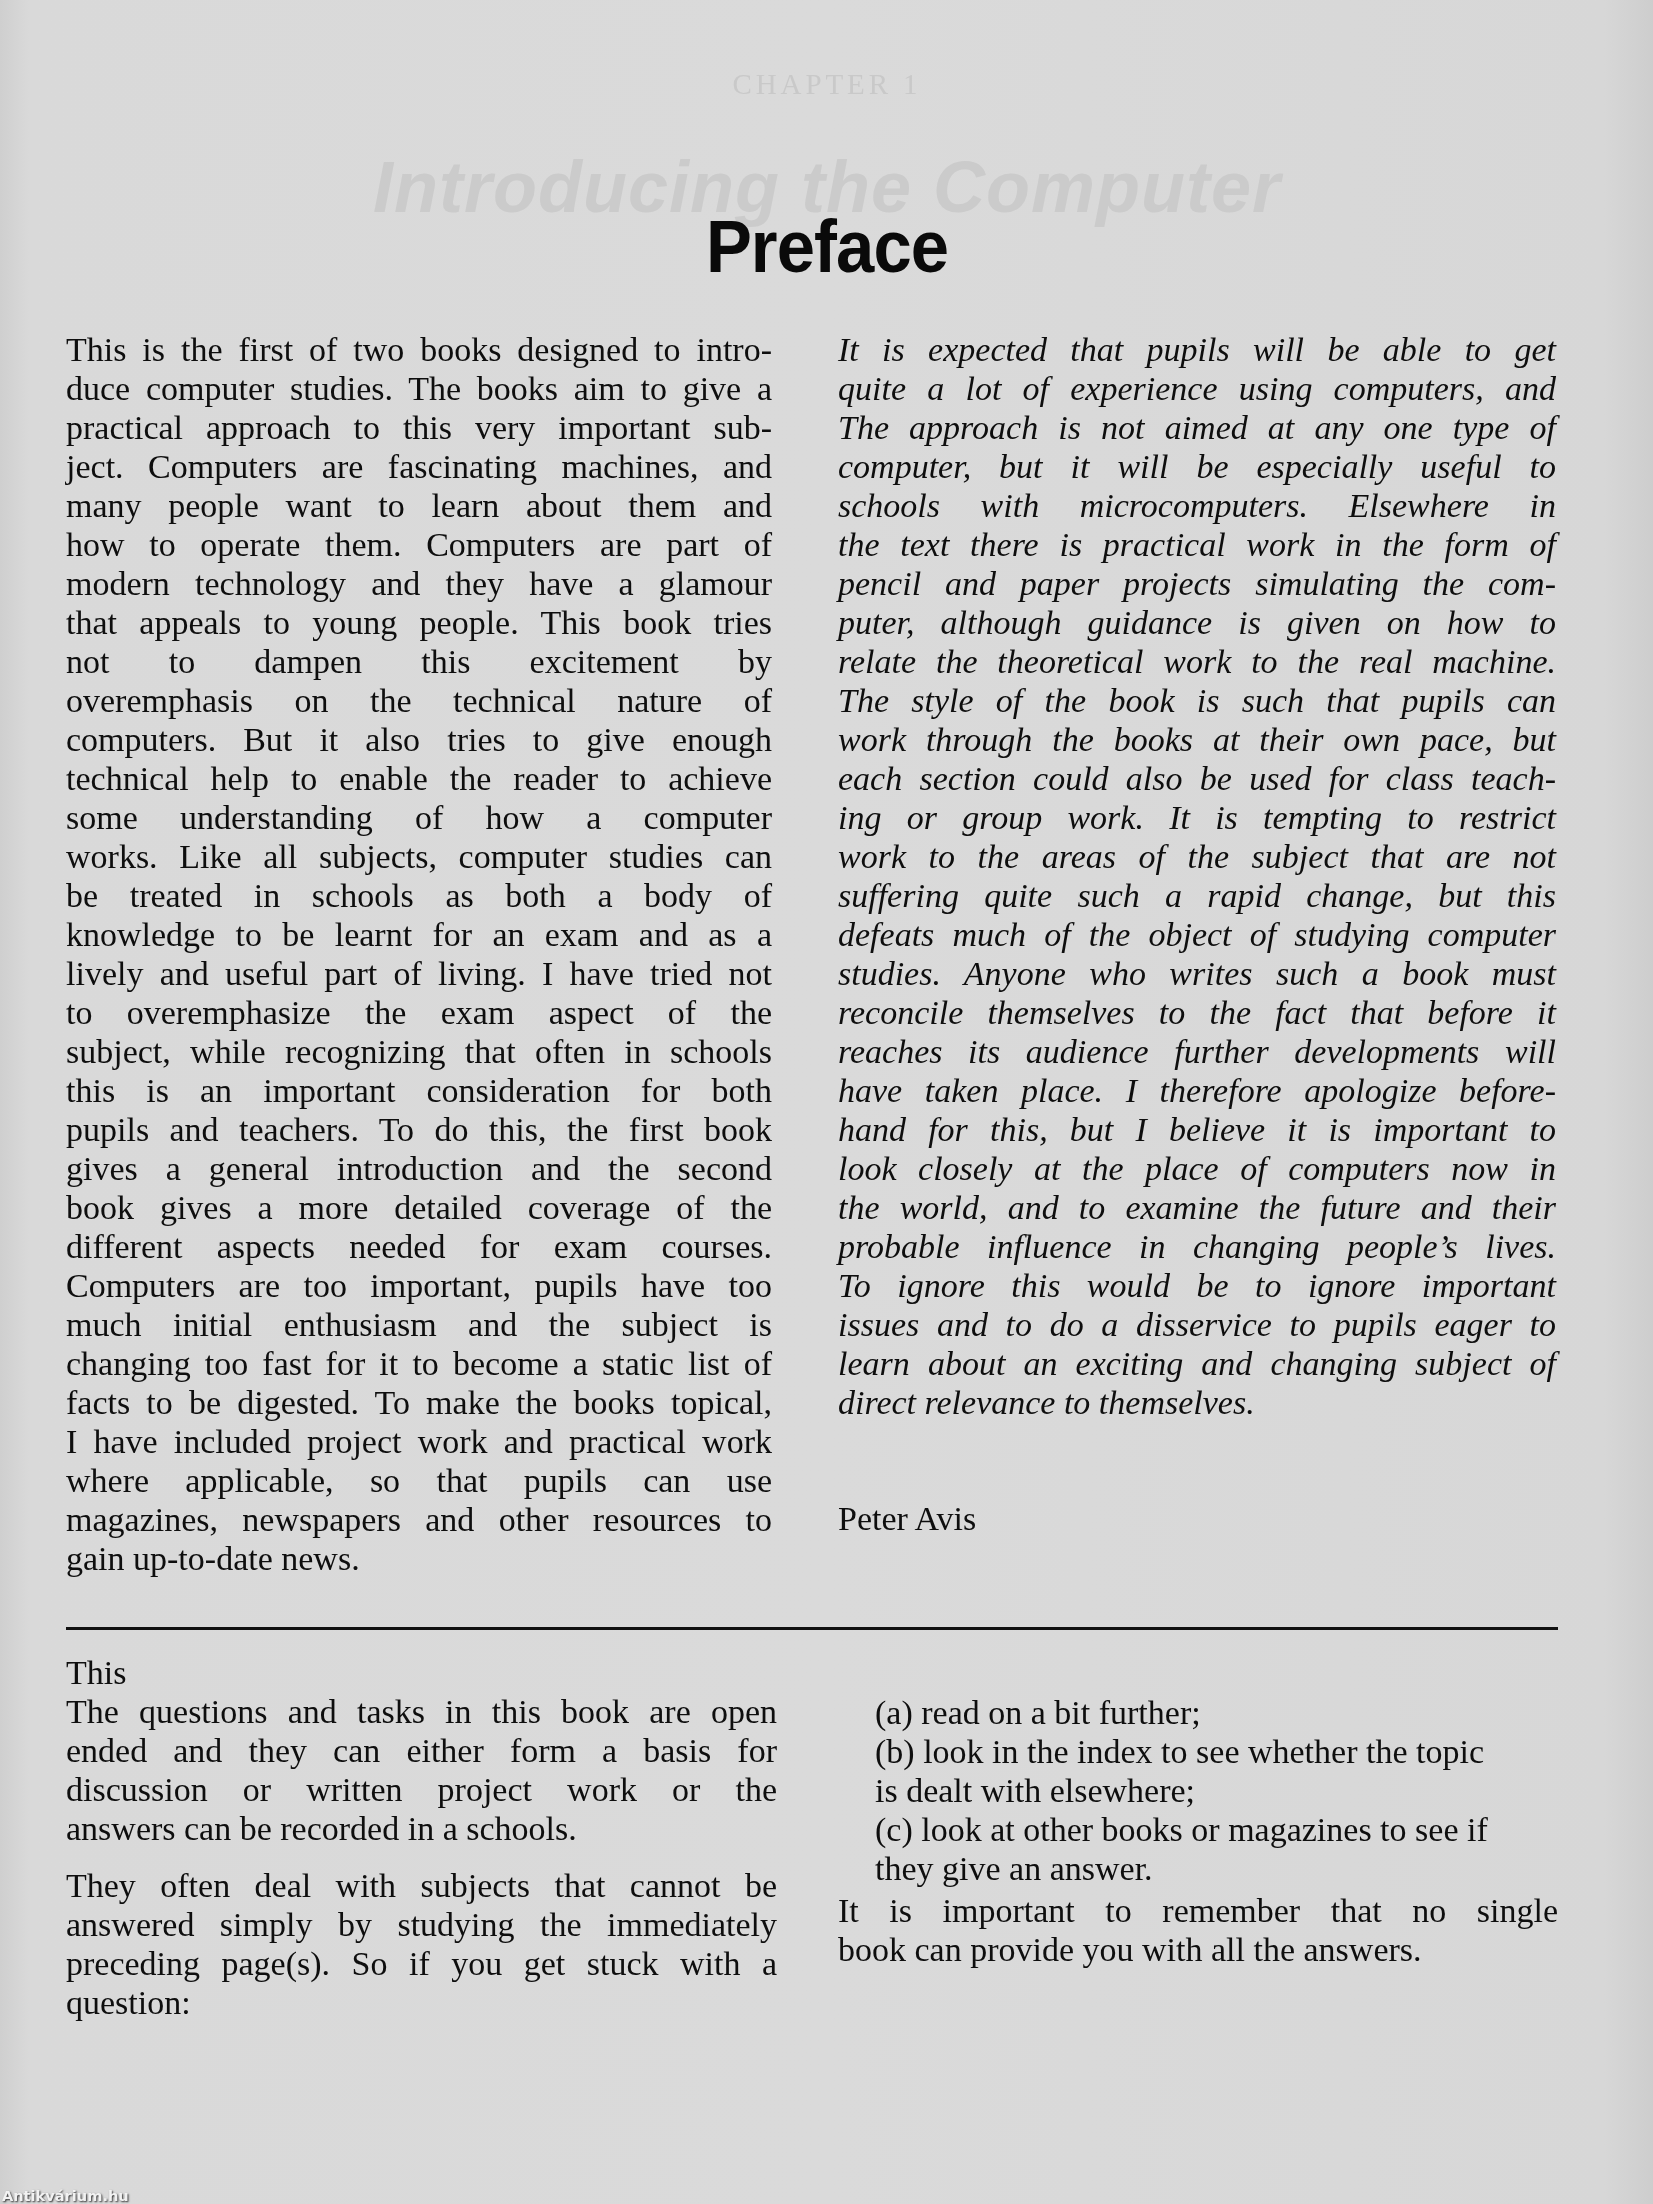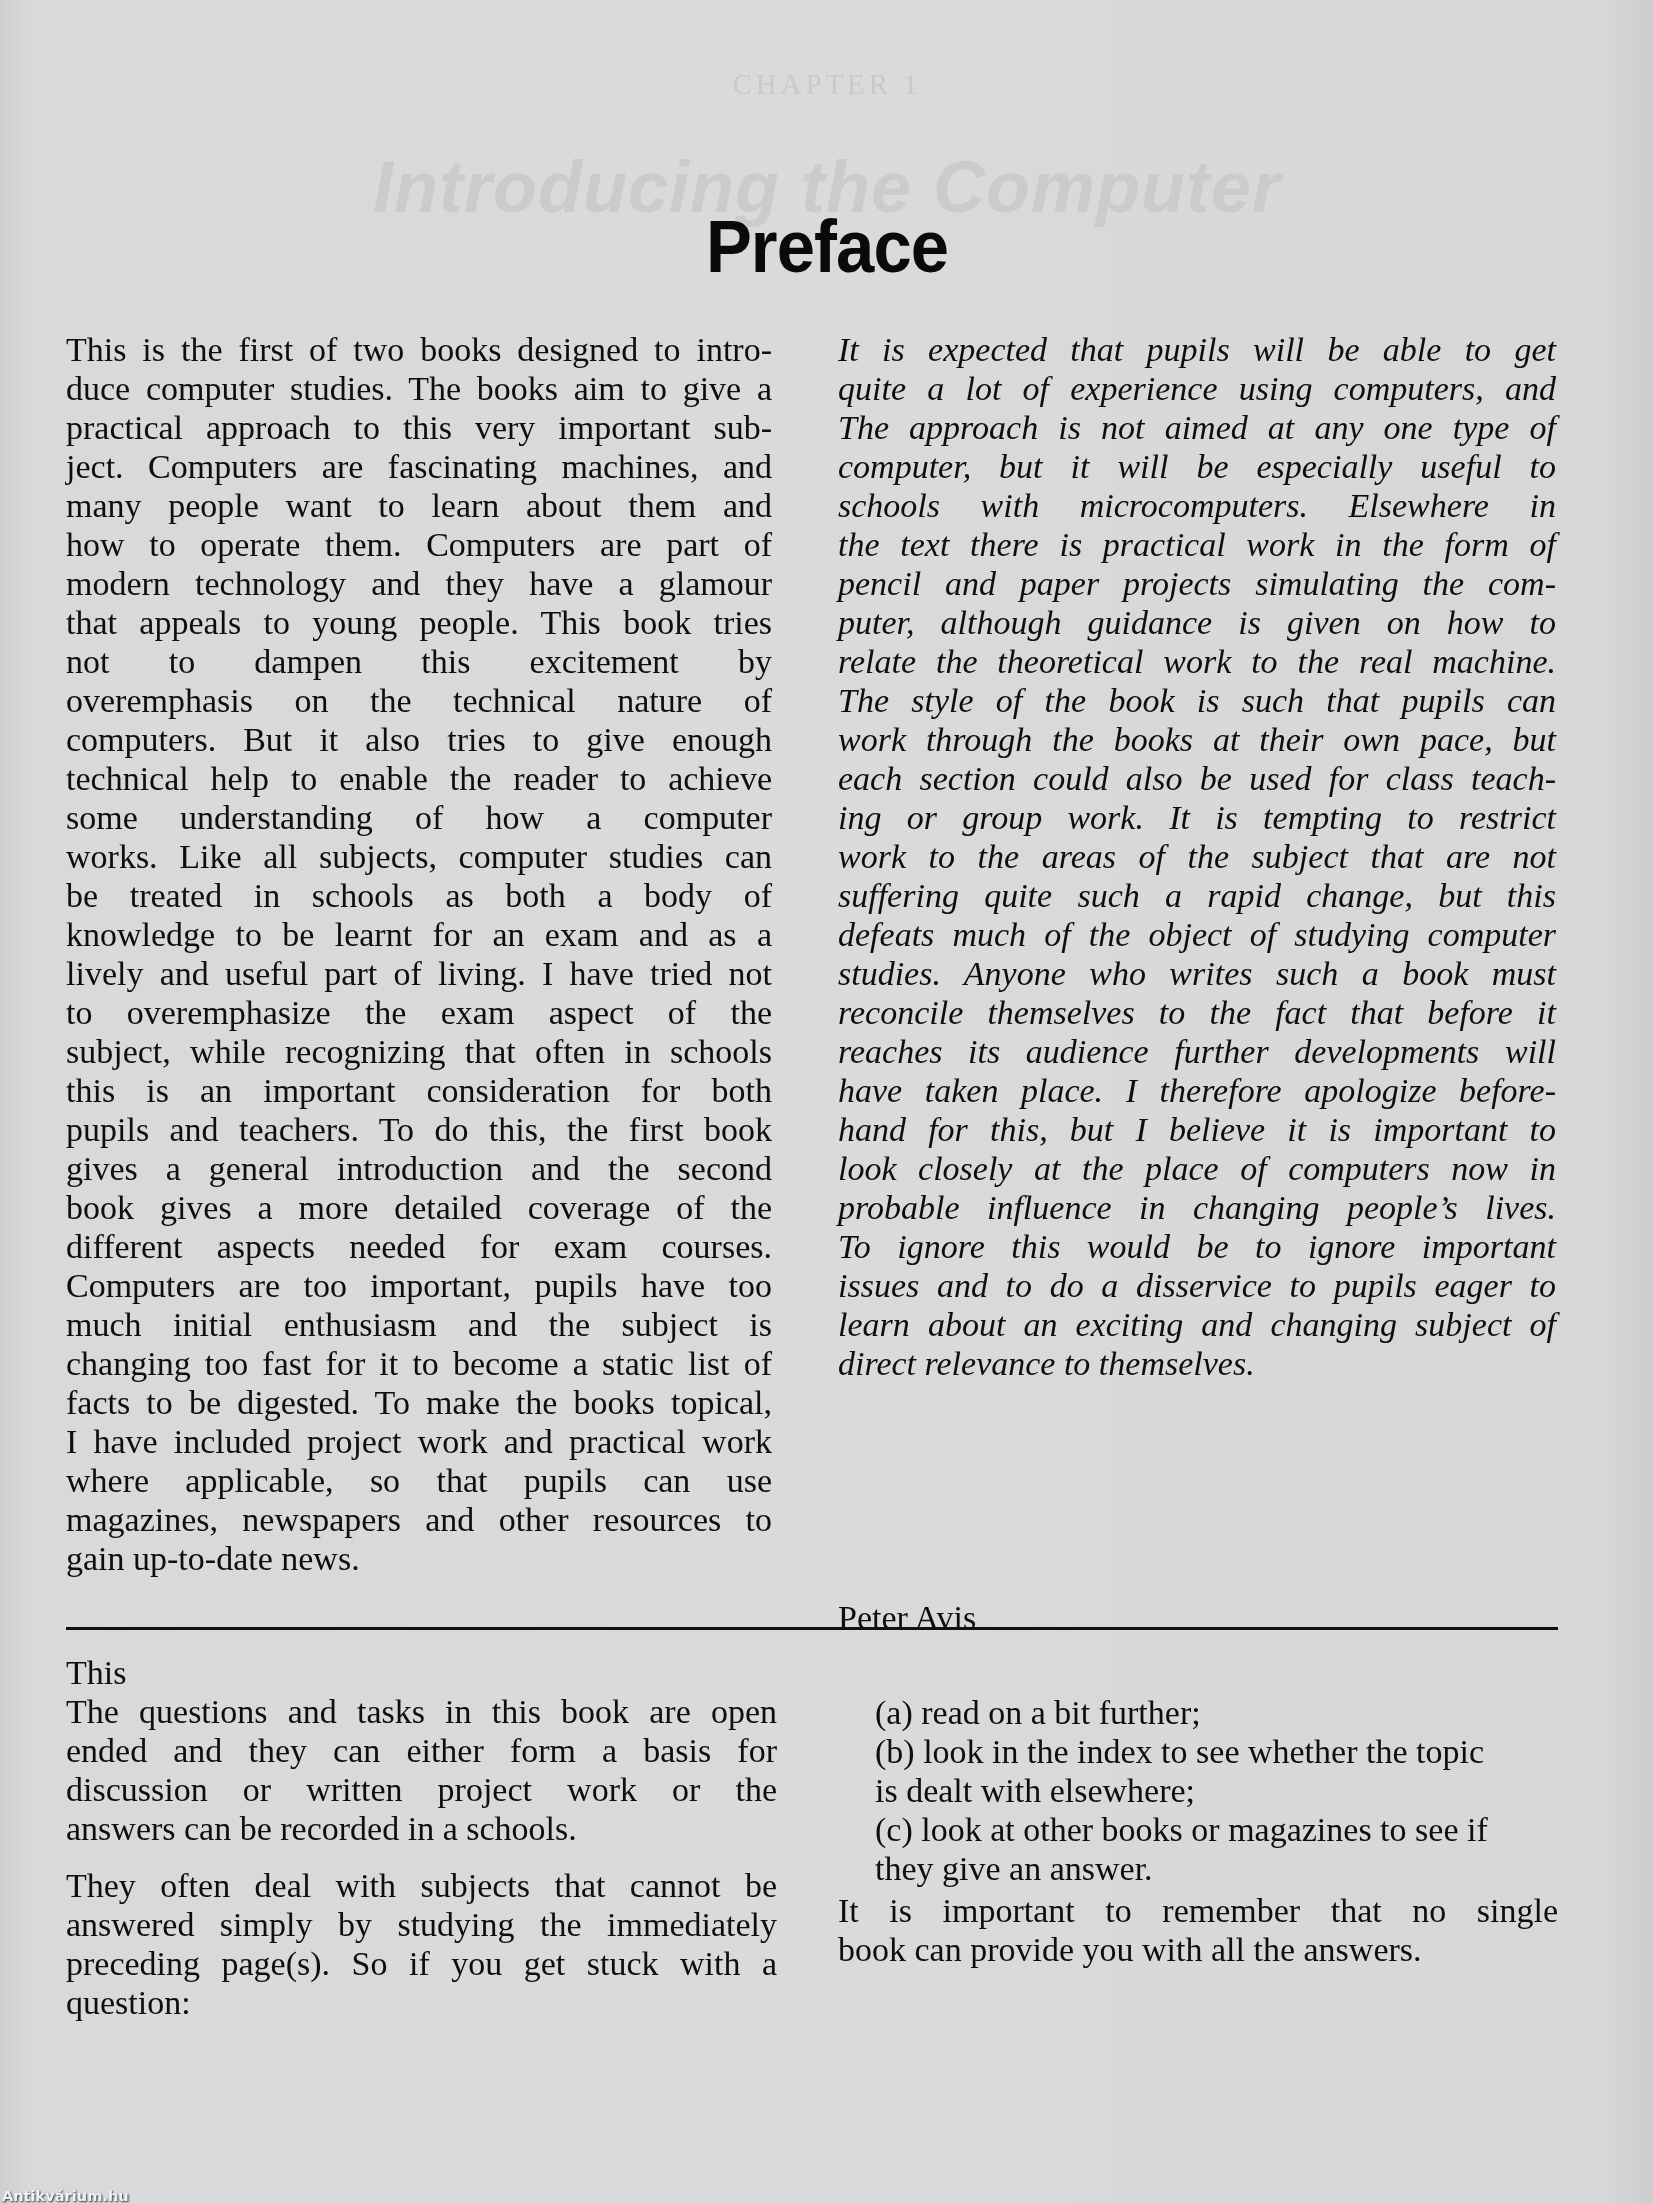--- a/index.html
+++ b/index.html
@@ -83,21 +83,21 @@
       text-align-last: justify;
       white-space: nowrap;
       overflow: visible;
     }
     .line.last {
       text-align-last: left;
     }
     .signature {
       position: absolute;
       left: 838px;
-      top: 1597px;
+      top: 1498px;
       font-size: 34px;
       line-height: 41px;
     }
     .rule {
       position: absolute;
       left: 66px;
       top: 1627px;
       width: 1492px;
       height: 2.9px;
       background: #111;
@@ -205,20 +205,21 @@
     <span class="line">ing or group work. It is tempting to restrict</span>
     <span class="line">work to the areas of the subject that are not</span>
     <span class="line">suffering quite such a rapid change, but this</span>
     <span class="line">defeats much of the object of studying computer</span>
     <span class="line">studies. Anyone who writes such a book must</span>
     <span class="line">reconcile themselves to the fact that before it</span>
     <span class="line">reaches its audience further developments will</span>
     <span class="line">have taken place. I therefore apologize before-</span>
     <span class="line">hand for this, but I believe it is important to</span>
     <span class="line">look closely at the place of computers now in</span>
+    <span class="line">the world, and to examine the future and their</span>
     <span class="line">probable influence in changing people’s lives.</span>
     <span class="line">To ignore this would be to ignore important</span>
     <span class="line">issues and to do a disservice to pupils eager to</span>
     <span class="line">learn about an exciting and changing subject of</span>
     <span class="line last">direct relevance to themselves.</span>
   </div>
 
   <div class="signature">Peter Avis</div>
 
   <div class="rule"></div>

